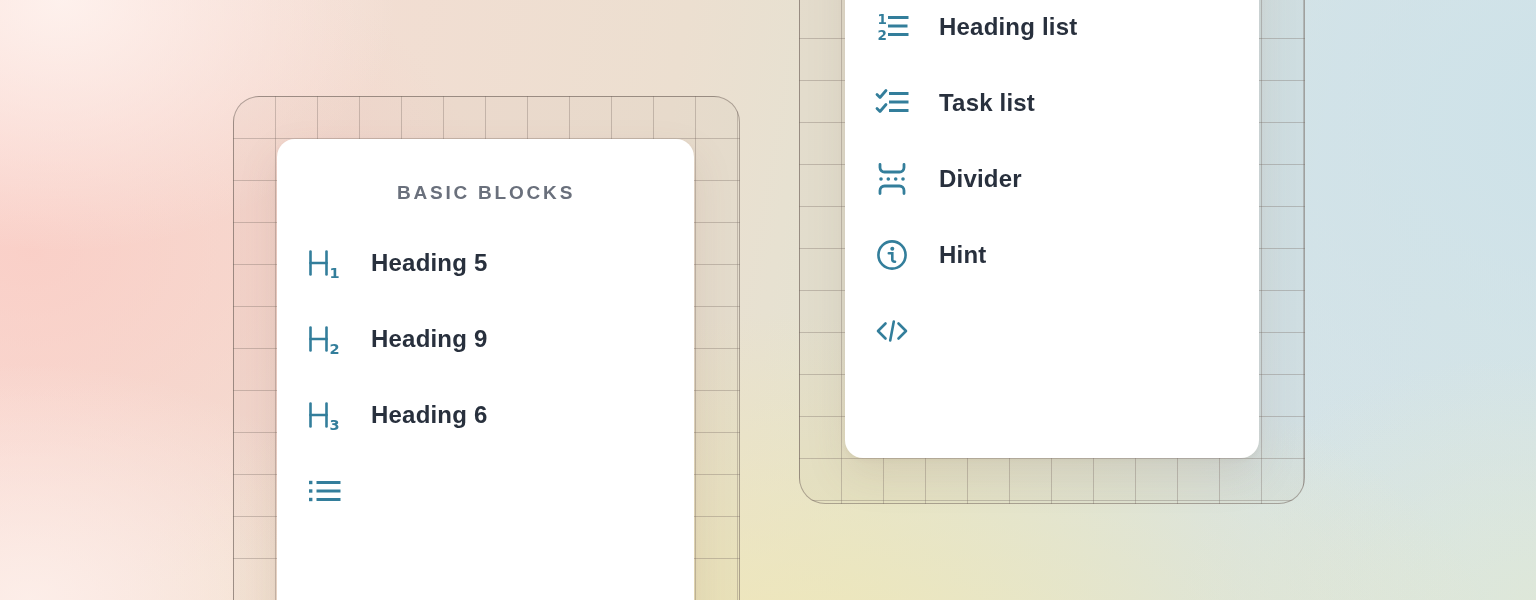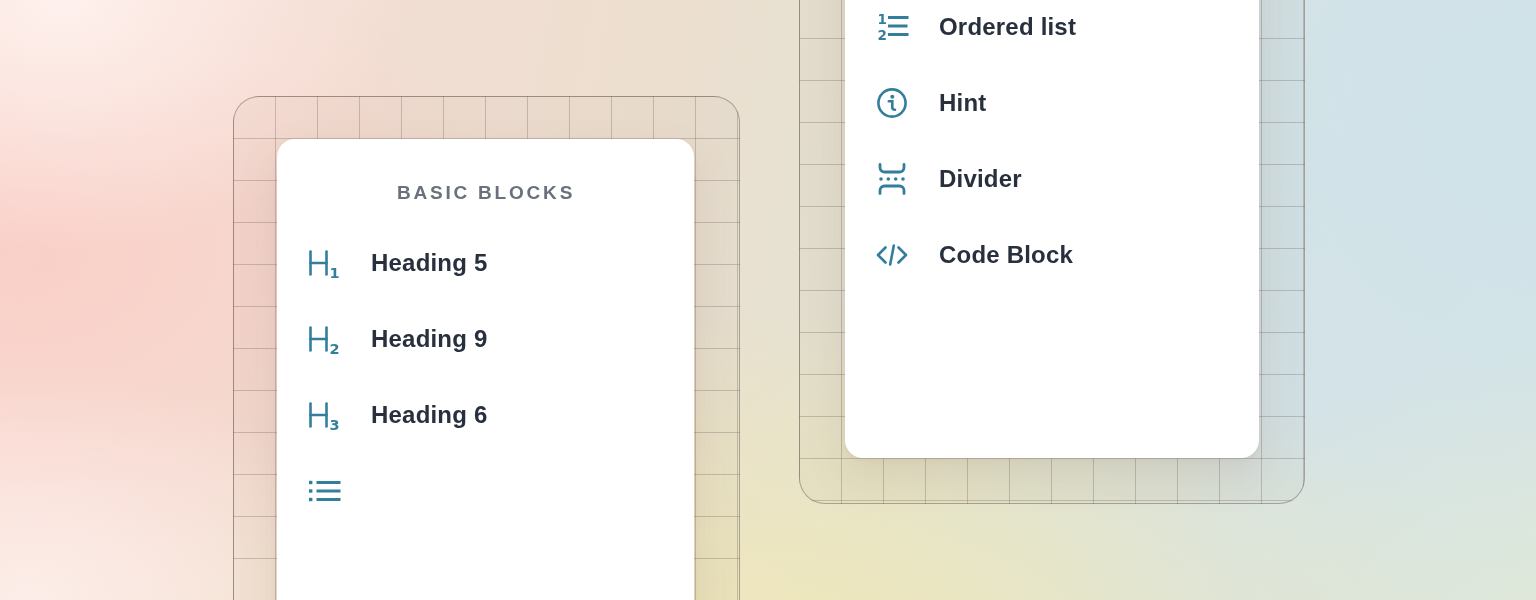--- a/index.html
+++ b/index.html
@@ -125,31 +125,37 @@
             <svg viewBox="0 0 34 34">
    <text x="2.5" y="13.5" font-size="13.5" font-weight="bold" font-family="DejaVu Sans, sans-serif" fill="currentColor">1</text>
    <text x="2.5" y="30" font-size="13.5" font-weight="bold" font-family="DejaVu Sans, sans-serif" fill="currentColor">2</text>
    <g stroke="currentColor" fill="none" stroke-width="3" stroke-linecap="square">
    <path d="M14.5 7.5 H32"></path>
                 <path d="M14.5 16 H31"></path>
                 <path d="M14.5 24.5 H32"></path>
               </g>
             </svg>
           </span>
-    <span class="row-label">Ordered list</span>
+    <span class="row-label">Heading list</span>
   </div>
         <div class="menu-row">
     <span class="row-icon">
             <svg viewBox="0 0 34 34">
-              <circle cx="17" cy="17" r="13.6" stroke="currentColor" fill="none" stroke-width="2.6"></circle>
-   <circle cx="17.3" cy="10.7" r="2" fill="currentColor"></circle>
-   <path d="M13.8 15.2 h3.5 v6.5 q0 1.8 2.7 2" stroke="currentColor" fill="none" stroke-width="2.6" stroke-linecap="round"></path>
+              <g stroke="currentColor" fill="none" stroke-width="2.8" stroke-linecap="round" stroke-linejoin="round">
+   <path d="M2 8.5 L5 11.5 L11 4.5"></path>
+                <path d="M2 22.5 L5 25.5 L11 18.5"></path>
+              </g>
+   <g stroke="currentColor" fill="none" stroke-width="3" stroke-linecap="square">
+   <path d="M15.5 7.5 H32"></path>
+                <path d="M15.5 16 H32"></path>
+                <path d="M15.5 24.5 H32"></path>
+              </g>
             </svg>
           </span>
-    <span class="row-label">Hint</span>
+    <span class="row-label">Task list</span>
   </div>
         <div class="menu-row">
     <span class="row-icon">
             <svg viewBox="0 0 34 34">
               <g stroke="currentColor" fill="none" stroke-width="2.8" stroke-linecap="round">
    <path d="M5 2.5 v3 a4.5 4.5 0 0 0 4.5 4.5 h15 a4.5 4.5 0 0 0 4.5 -4.5 v-3"></path>
    <path d="M5 31.5 v-3 a4.5 4.5 0 0 1 4.5 -4.5 h15 a4.5 4.5 0 0 1 4.5 4.5 v3"></path>
               </g>
    <g fill="currentColor">
                 <circle cx="6" cy="17" r="1.8"></circle>
@@ -157,24 +163,33 @@
    <circle cx="20.7" cy="17" r="1.8"></circle>
                 <circle cx="28" cy="17" r="1.8"></circle>
               </g>
             </svg>
           </span>
     <span class="row-label">Divider</span>
   </div>
         <div class="menu-row">
     <span class="row-icon">
             <svg viewBox="0 0 34 34">
+              <circle cx="17" cy="17" r="13.6" stroke="currentColor" fill="none" stroke-width="2.6"></circle>
+   <circle cx="17.3" cy="10.7" r="2" fill="currentColor"></circle>
+   <path d="M13.8 15.2 h3.5 v6.5 q0 1.8 2.7 2" stroke="currentColor" fill="none" stroke-width="2.6" stroke-linecap="round"></path>
+            </svg>
+          </span>
+    <span class="row-label">Hint</span>
+  </div>
+        <div class="menu-row">
+    <span class="row-icon">
+            <svg viewBox="0 0 34 34">
               <g stroke="currentColor" fill="none" stroke-width="2.6" stroke-linecap="round" stroke-linejoin="round">
    <path d="M10.5 9.5 L3 17 L10.5 24.5"></path>
                 <path d="M23.5 9.5 L31 17 L23.5 24.5"></path>
    <path d="M18.8 7.5 L15.2 26.5"></path>
               </g>
             </svg>
           </span>
-    <span class="row-label">Code Block</span>
   </div>
       </div>
   </div>
 </div>
 
 </body></html>

